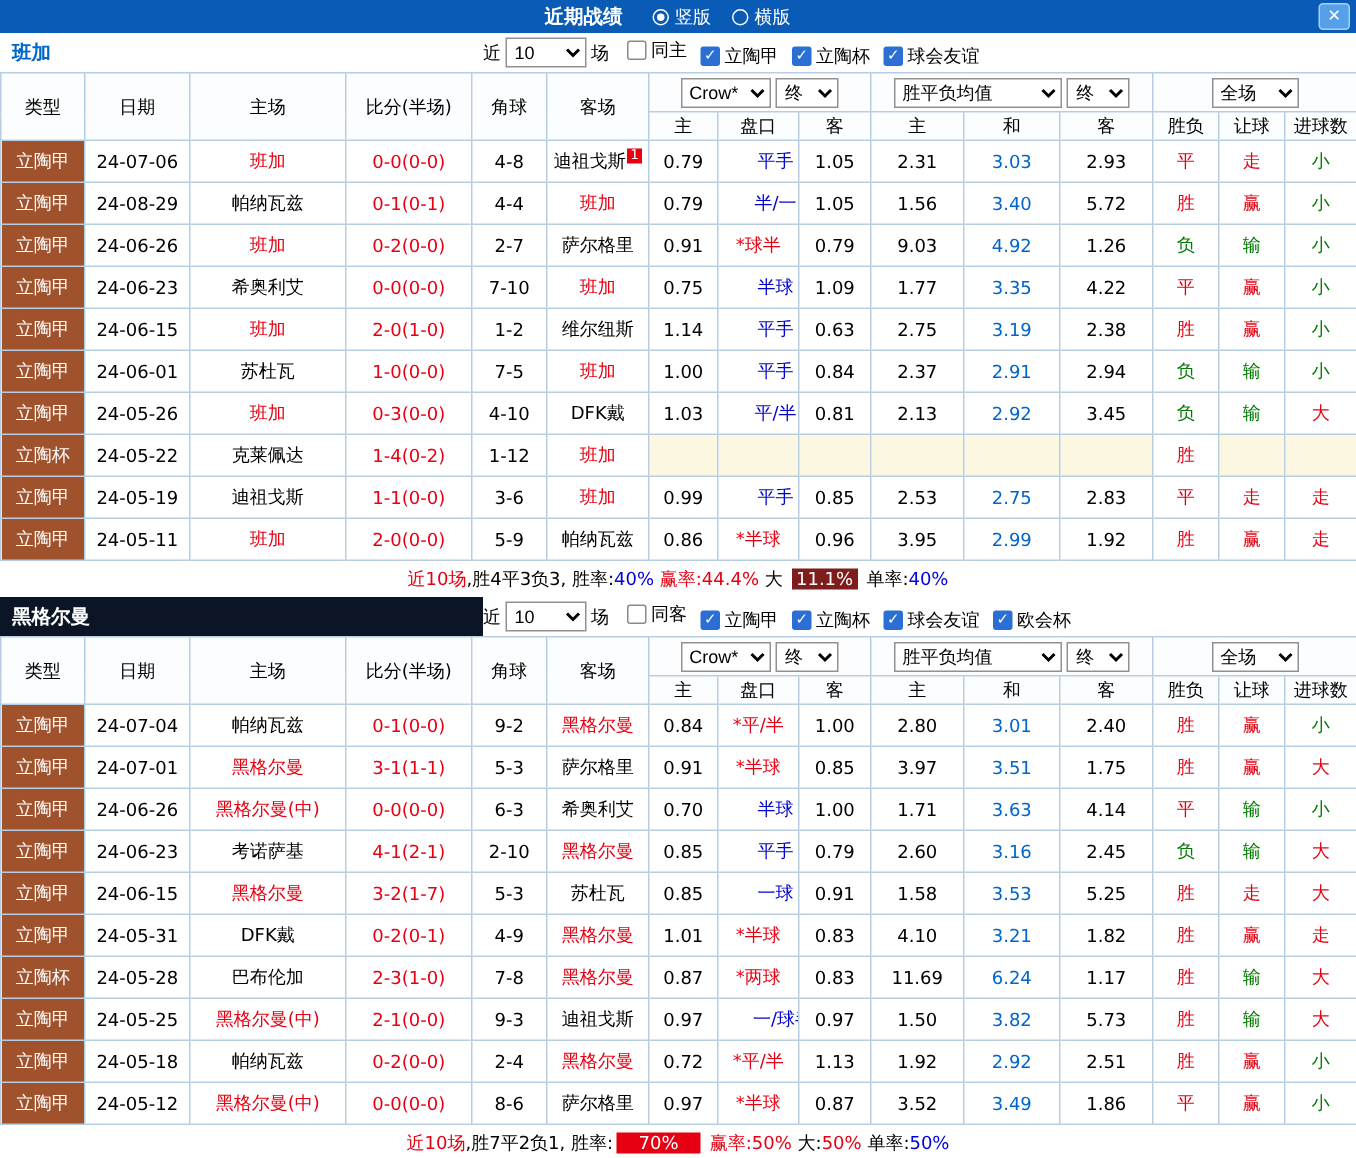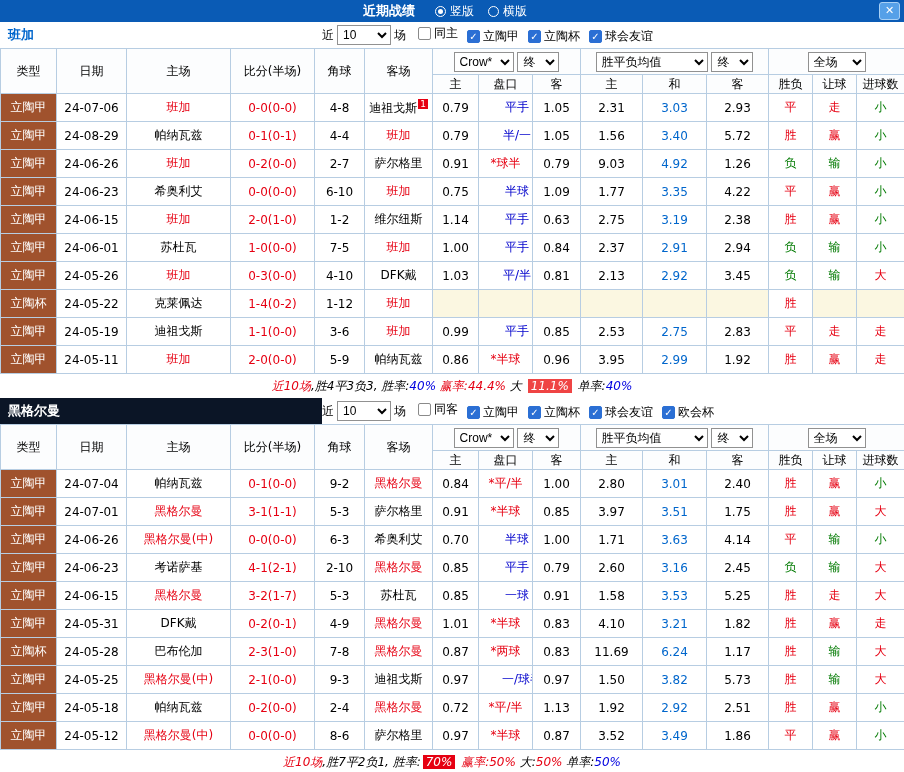--- a/index.html
+++ b/index.html
@@ -40,26 +40,26 @@
   tbody td { height:28px; background:#fff; }
   td.league { background:#a0522d; color:#fff; }
   .t-red { color:#e60012; }
   .t-green { color:#007a00; }
   .t-hc { color:#0000cc;padding-left:23px; }
   .t-avg { color:#0066cc; }
   td.c-empty { background:#fbf7e1; }
   .badge { background:#e60012; color:#fff; font-size:9px; line-height:11px; padding:0 2px; margin-left:1px; }
 
   
-  .summary { height:24px; display:flex; align-items:center; justify-content:center; font-size:12px;font-style:italic; }
+  .summary { height:24px; display:flex; align-items:center; justify-content:center; font-size:12px; }
   .summary span { white-space:pre; }
   .sg-red { color:#e60012; }
   .sg-blue { color:#0000e0; }
-  .sg-hlg { background:#ef4444; color:#fff; padding:0 3px; margin:0 2px; }
-  .sg-hlr { background:#e60012; color:#fff; padding:0 3px; margin:0 2px; }
+  .sg-hlg { background:#7f1d1d; color:#fff; padding:0 3px; margin:0 2px; }
+  .sg-hlr { background:#e60012; color:#fff; padding:0 15px; margin:0 2px; }
 </style>
 </head>
 <body>
 
 <div class="page">
 
   <div class="titlebar">
     <span class="tb-title">近期战绩</span>
     <label class="tb-radio">
       <span class="rdot on"></span>
@@ -198,21 +198,21 @@
             <td>1.26</td>
             <td class="t-green">负</td>
             <td class="t-green">输</td>
             <td class="t-green">小</td>
           </tr>
           <tr>
             <td class="league">立陶甲</td>
             <td>24-06-23</td>
             <td>希奥利艾</td>
             <td class="t-red">0-0(0-0)</td>
-            <td>6-10</td>
+            <td>7-10</td>
             <td class="t-red"><span>班加</span></td>
             <td>0.75</td>
             <td class="t-hc">半球</td>
             <td>1.09</td>
             <td>1.77</td>
             <td class="t-avg">3.35</td>
             <td>4.22</td>
             <td class="t-red">平</td>
             <td class="t-red">赢</td>
             <td class="t-green">小</td>

